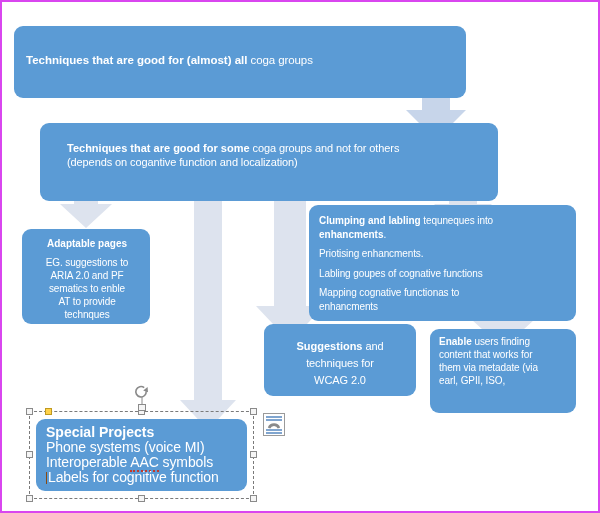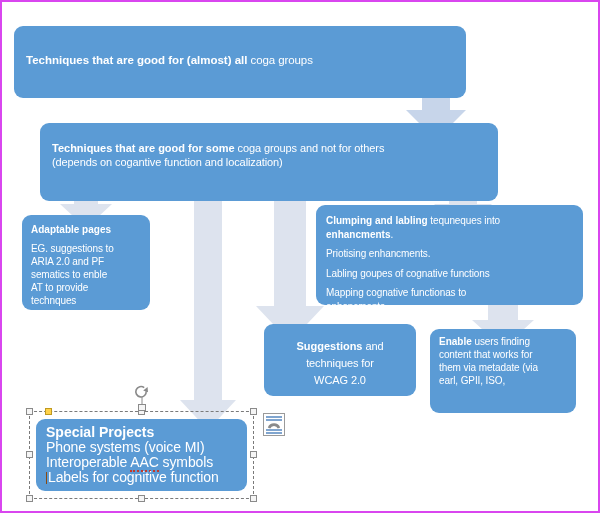--- a/index.html
+++ b/index.html
@@ -42,30 +42,30 @@
   }
   #box-all .txtwrap {
     position: absolute; left: 12px; top: 27px; right: 10px;
   }
   #box-all .line { font-size: 11.5px; }
 
   #box-some {
     left: 38px; top: 121px; width: 458px; height: 78px;
   }
   #box-some .txtwrap { position: absolute; left: 12px; top: 18px; right: 10px; }
-  #box-some .line { font-size: 11px; }
+  #box-some .line { font-size: 11px; margin-left: 15px; }
 
   #box-adaptable {
-    left: 20px; top: 213px; width: 128px; height: 95px;
+    left: 20px; top: 227px; width: 128px; height: 95px; text-align: center;
   }
   #box-adaptable .txtwrap { position: absolute; left: 9px; top: 8px; right: 7px; }
   #box-adaptable .line { font-size: 10px; line-height: 13px; }
 
   #box-clumping {
-    left: 314px; top: 203px; width: 267px; height: 100px;
+    left: 307px; top: 203px; width: 267px; height: 116px;
   }
   #box-clumping .txtwrap { position: absolute; left: 10px; top: 9px; right: 8px; }
   #box-clumping .line { font-size: 10px; line-height: 13.5px; }
 
   #box-suggestions {
     left: 262px; top: 322px; width: 152px; height: 72px;
     text-align: center;
   }
   #box-suggestions .txtwrap { position: absolute; left: 8px; top: 14px; right: 8px; }
   #box-suggestions .line { font-size: 11px; line-height: 17px; white-space: normal; }

